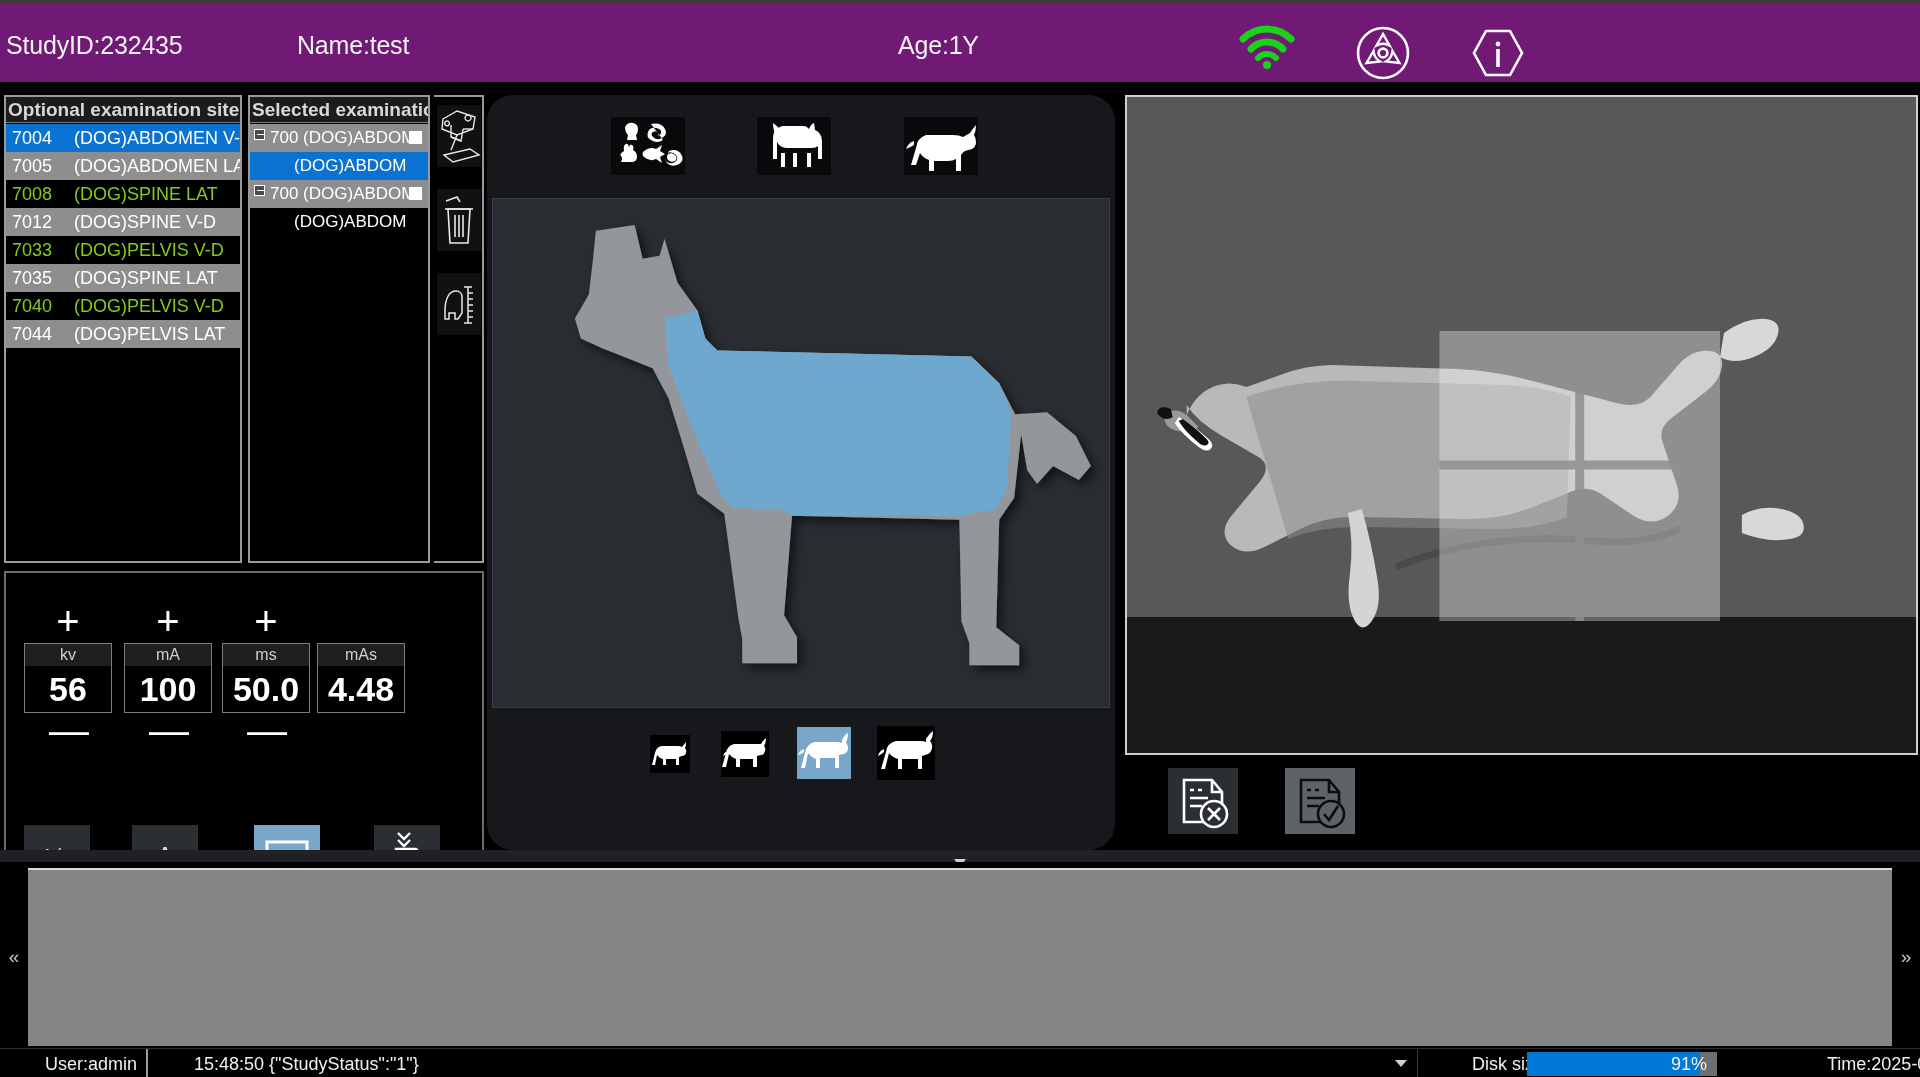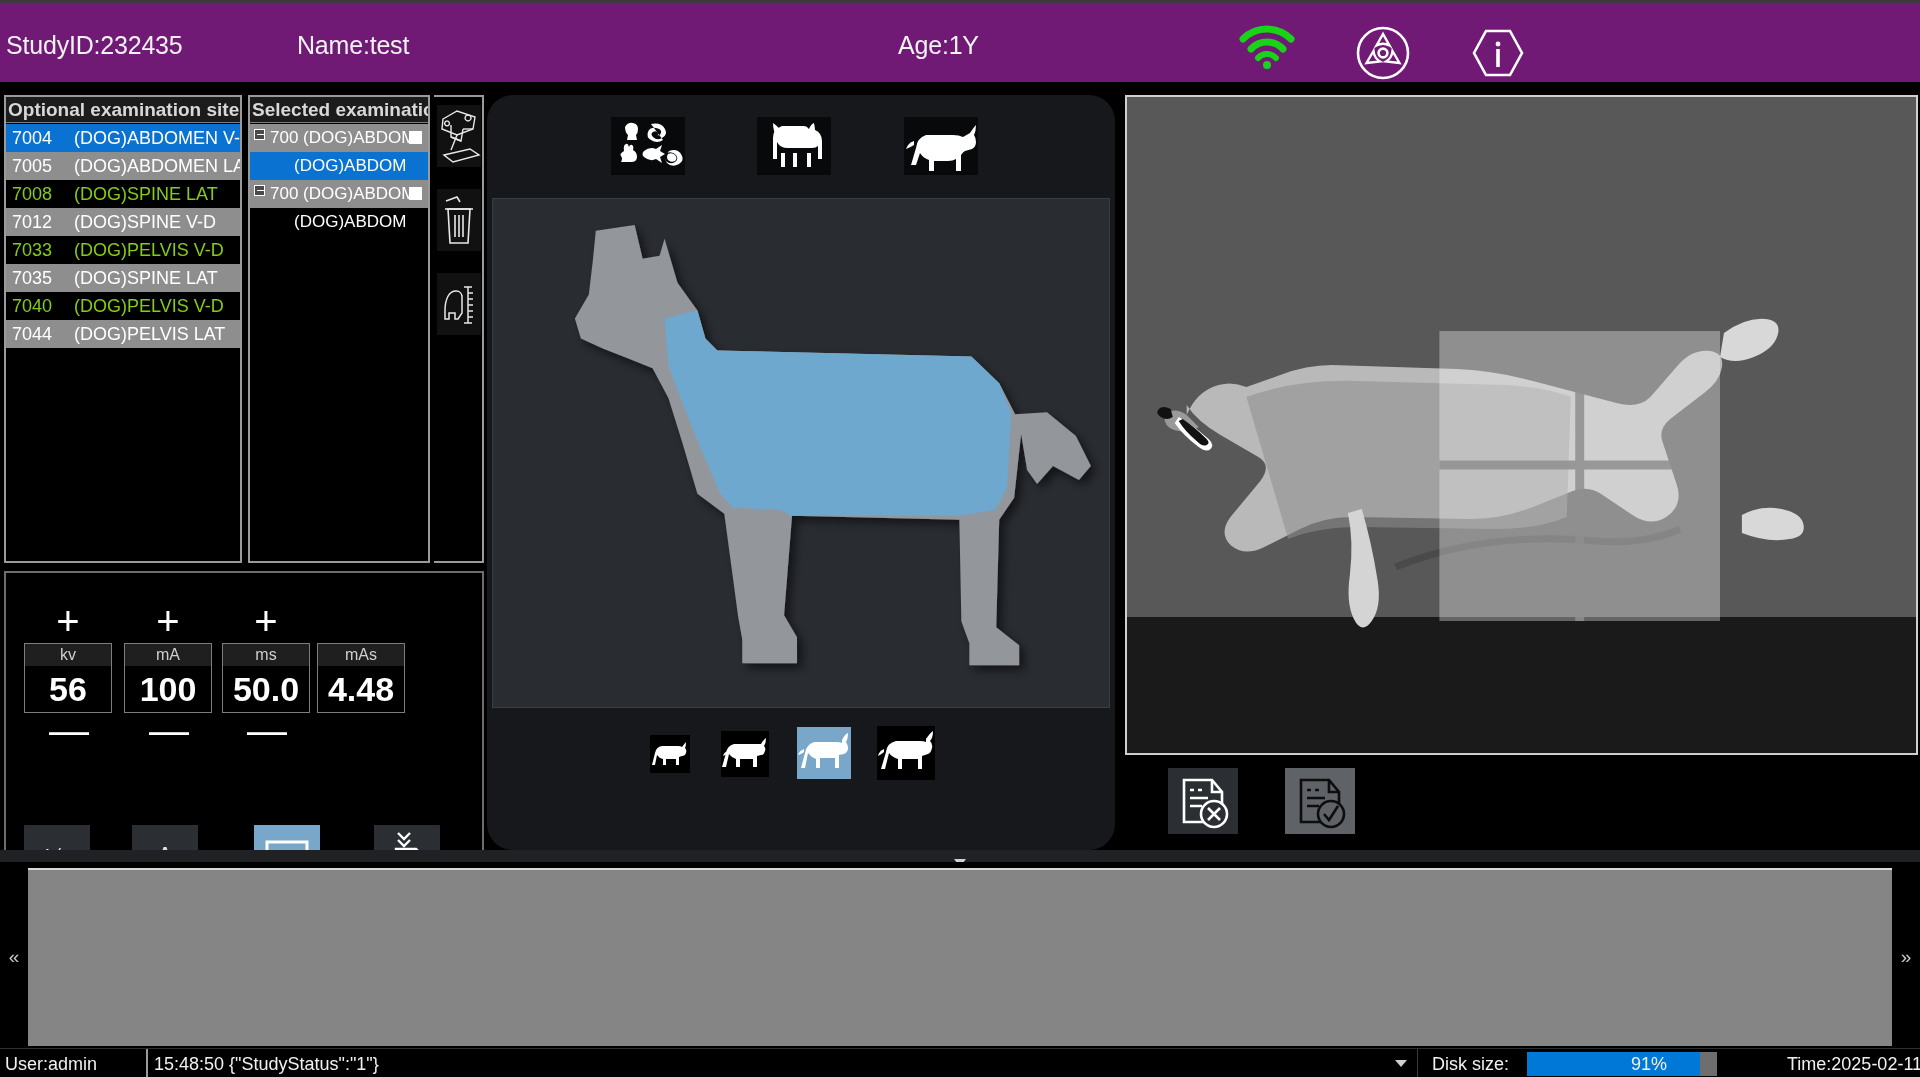--- a/index.html
+++ b/index.html
@@ -257,21 +257,21 @@
   #strip-right { left: 1892px; }
 
   
   #statusbar {
     position: absolute; left: 0; top: 1048px; width: 1920px; height: 29px;
     background: #000;
     border-top: 1px solid #2e2e2e;
   }
   .sb-text {
     position: absolute; top: 5px;
-    font-size: 18px; color: #f0f0f0; white-space: nowrap;
+    font-size: 18px; color: #f0f0f0; white-space: nowrap; margin-left: 40px;
   }
   #sb-user { left: 5px; }
   #sb-log-wrap {
     position: absolute; left: 146px; top: 0; width: 1272px; height: 29px;
     border-left: 2px solid #9a9a9a;
     border-right: 1px solid #3a3a3a;
   }
   #sb-log { left: 6px; top: 5px; }
   #sb-log-caret {
     position: absolute; right: 10px; top: 11px;

